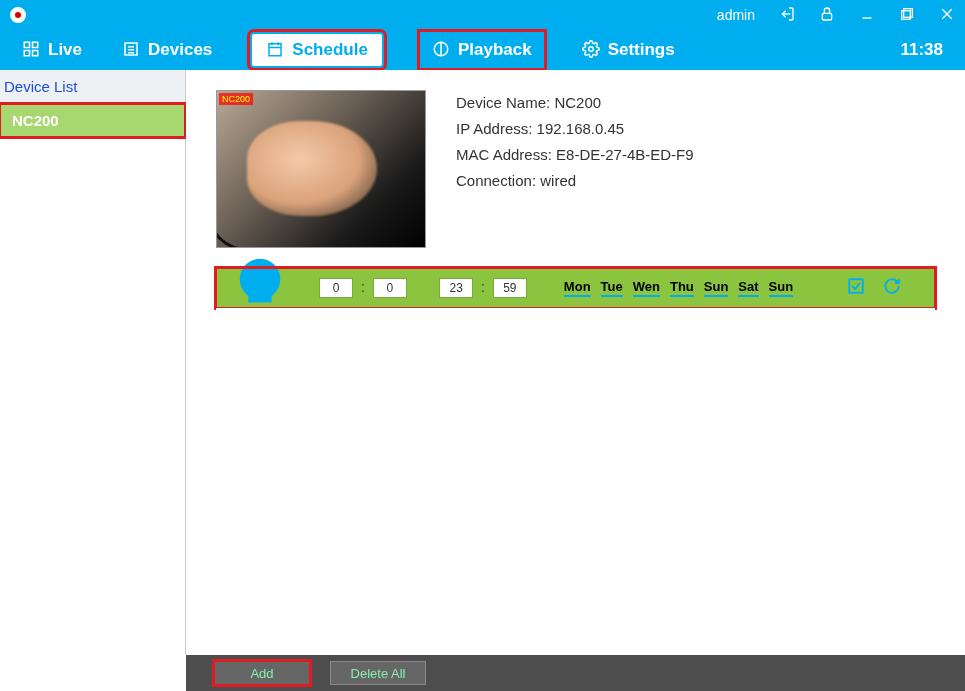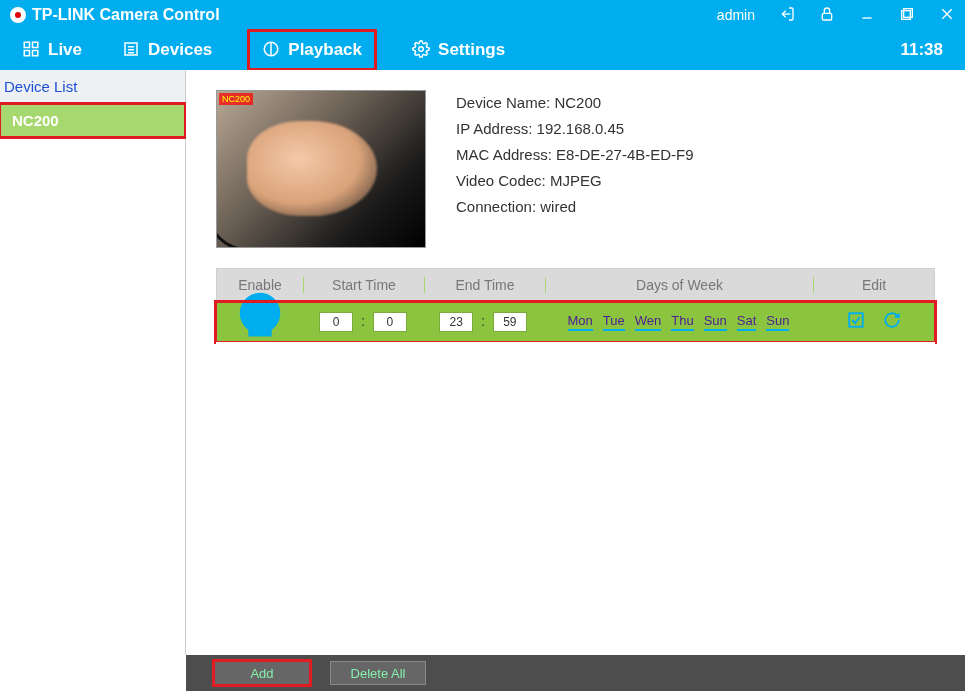--- a/index.html
+++ b/index.html
@@ -98,41 +98,40 @@
 .col-ed{width:120px;text-align:center;}
 .row{
   background:#8bc53f;height:40px;display:flex;align-items:center;
   color:#fff;border:1px solid #cfcfcf;border-top:none;
 }
 .row .col{padding:0 8px;}
 .row .bulb{color:#00aeef;font-size:18px;display:flex;justify-content:center;}
 .row input.timebox{width:34px;height:20px;border:1px solid #7da83c;background:#fff;color:#333;text-align:center;font-size:12px;}
 .row .colon{color:#333;margin:0 4px;}
 .row .days{display:flex;gap:10px;justify-content:center;}
-.row .days span{color:#4c1d95;font-weight:normal;font-size:13px;border-bottom:2px solid #00aeef;padding-bottom:1px;cursor:pointer;}
+.row .days span{color:#000000;font-weight:bold;font-size:13px;border-bottom:2px solid #00aeef;padding-bottom:1px;cursor:pointer;}
 .row .editbtns{display:flex;gap:18px;justify-content:center;}
 .row .editbtns svg{width:18px;height:18px;cursor:pointer;}
 .listarea{flex:1;background:#fff;}
 .bottombar{
   background:#4d4d4d;height:36px;display:flex;align-items:center;
   padding-left:28px;gap:20px;margin-left:186px;
 }
 .bottombar button{
   background:#666;color:#86efac;border:1px solid #888;height:24px;width:96px;
   font-size:13px;cursor:pointer;
 }
 .redbox{outline:3px solid #e11b22;outline-offset:-1px;}
 .redbox-tabs{outline:3px solid #e11b22;outline-offset:2px;}
 </style>
 </head>
 <body>
 
 <div class="titlebar">
   <span class="logo"></span>
-  <span>TP-LINK Camera Control</span>
   <span class="spacer"></span>
   <div class="right">
     <span>admin</span>
     <span class="winbtn">
       <svg viewBox="0 0 24 24" fill="none" stroke="#fff" stroke-width="2">
           <path d="M15 3h4a2 2 0 0 1 2 2v14a2 2 0 0 1-2 2h-4"></path>
           <polyline points="10 17 5 12 10 7"></polyline>
           <line x1="5" y1="12" x2="17" y2="12"></line>
         </svg>
     </span>
@@ -173,20 +172,29 @@
     <span>Live</span>
   </div>
   <div class="navitem">
     <svg viewBox="0 0 24 24" fill="none" stroke="currentColor" stroke-width="2">
         <rect x="4" y="4" width="16" height="16"></rect>
         <line x1="8" y1="9" x2="16" y2="9"></line>
         <line x1="8" y1="13" x2="16" y2="13"></line>
         <line x1="8" y1="17" x2="16" y2="17"></line>
       </svg>
     <span>Devices</span>
+  </div>
+  <div class="navitem active redbox-tabs">
+    <svg viewBox="0 0 24 24" fill="none" stroke="currentColor" stroke-width="2">
+        <rect x="4" y="5" width="16" height="16"></rect>
+        <line x1="4" y1="10" x2="20" y2="10"></line>
+        <line x1="8" y1="3" x2="8" y2="7"></line>
+        <line x1="16" y1="3" x2="16" y2="7"></line>
+      </svg>
+    <span>Schedule</span>
   </div>
   <div class="navitem redbox-tabs" style="padding:6px 10px;">
     <svg viewBox="0 0 24 24" fill="none" stroke="currentColor" stroke-width="2">
         <circle cx="12" cy="12" r="9"></circle>
         <line x1="12" y1="3" x2="12" y2="21"></line>
       </svg>
     <span>Playback</span>
   </div>
   <div class="navitem">
     <svg viewBox="0 0 24 24" fill="none" stroke="currentColor" stroke-width="2">
@@ -208,36 +216,24 @@
     <div class="topinfo">
       <div class="preview">
         <div class="ts">NC200</div>
         <div class="hand"></div>
         <div class="wire"></div>
       </div>
       <div class="info">
         <div><span class="lbl">Device Name: </span><span>NC200</span></div>
         <div><span class="lbl">IP Address: </span><span>192.168.0.45</span></div>
         <div><span class="lbl">MAC Address: </span><span>E8-DE-27-4B-ED-F9</span></div>
-        <div><span class="lbl">Video Codec: </span><span>MJPEG</span></div>
         <div><span class="lbl">Connection: </span><span>wired</span></div>
       </div>
     </div>
 
-    <div class="tablehead">
-      <div class="col col-en">Enable</div>
-        <div class="sep"></div>
-      <div class="col col-st">Start Time</div>
-        <div class="sep"></div>
-      <div class="col col-et">End Time</div>
-        <div class="sep"></div>
-      <div class="col col-dw">Days of Week</div>
-        <div class="sep"></div>
-      <div class="col col-ed">Edit</div>
-    </div>
 
     <div class="row redbox">
       <div class="col col-en bulb">
         <svg viewBox="0 0 24 24" fill="#00aeef">
             <path d="M9 21h6v-1H9v1zm3-19a7 7 0 0 0-4 12.7V17h8v-2.3A7 7 0 0 0 12 2z"></path>
           </svg>
       </div>
       <div class="col col-st" style="text-align:center;">
         <input class="timebox" value="0" style="">
         <span class="colon">:</span>

